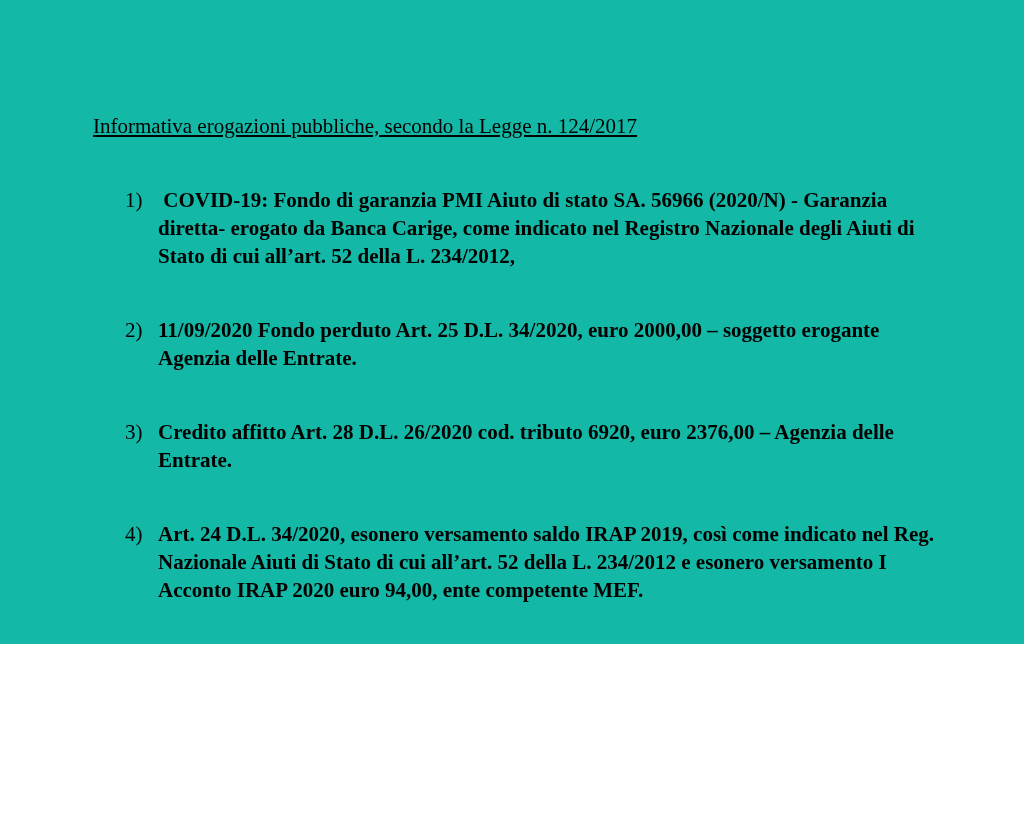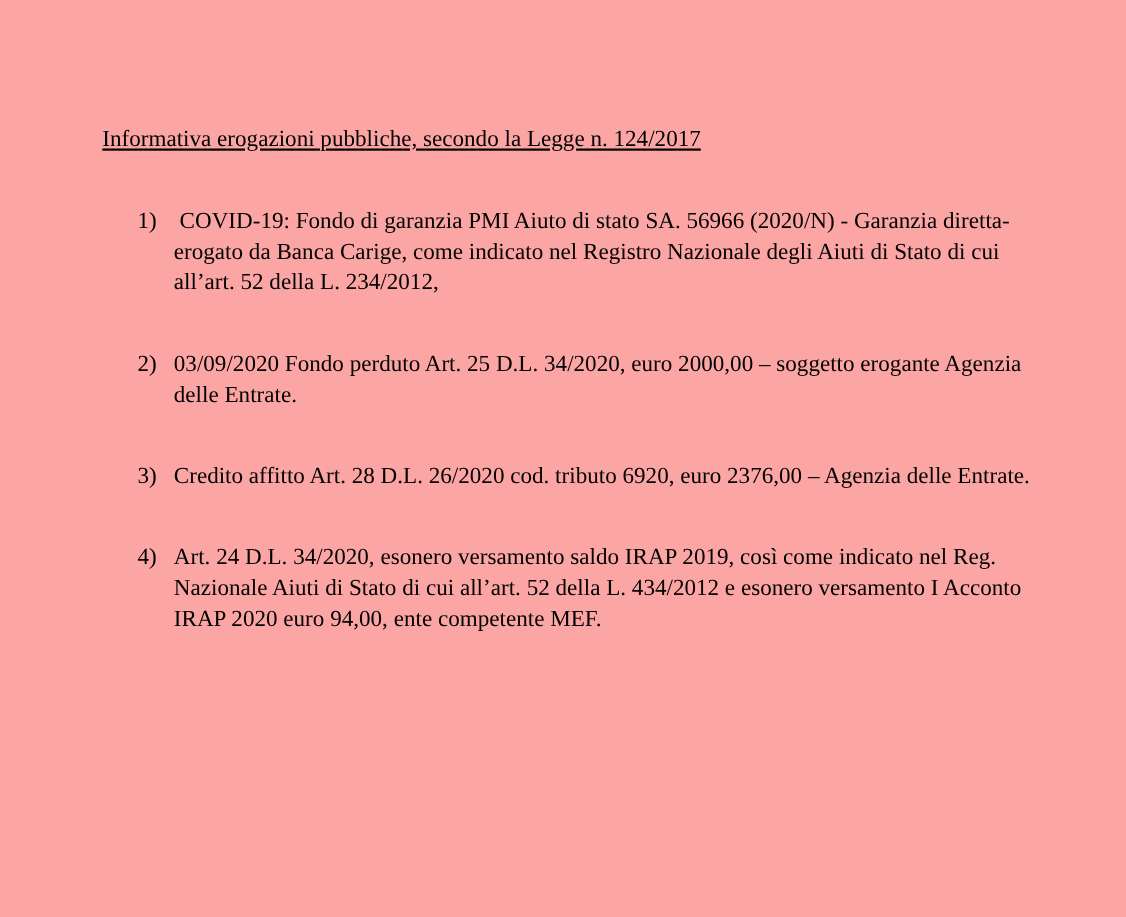--- a/index.html
+++ b/index.html
@@ -3,22 +3,22 @@
 <meta charset="utf-8">
 <style>
   html, body {
     margin: 0;
     padding: 0;
     background: #ffffff;
   }
   .page {
     position: relative;
     width: 1024px;
-    height: 834px;
-    background: #fca5a5;
+    height: 644px;
+    background: #14b8a6;
     color: #000000;
     font-family: "Liberation Serif", "DejaVu Serif", serif;
     font-size: 21px;
     line-height: 28px;
     box-sizing: border-box;
     padding: 112px 84px 0 93px;
     overflow: hidden;
   }
   .title {
     font-size: 21px;
@@ -41,47 +41,48 @@
     display: flex;
     margin-bottom: 46px;
   }
   .aid-item .num {
     flex: 0 0 33px;
     width: 33px;
   }
   .aid-item .txt {
     flex: 1 1 auto;
     white-space: pre-wrap;
+    font-weight: bold;
   }
 </style>
 </head>
 <body>
 
 <div class="page">
 
   <h1 class="title">Informativa erogazioni pubbliche, secondo la Legge n. 124/2017</h1>
 
 
   <ol class="aid-list">
 
     <li class="aid-item">
       <span class="num">1)</span>
       <span class="txt"> COVID-19: Fondo di garanzia PMI Aiuto di stato SA. 56966 (2020/N) - Garanzia diretta- erogato da Banca Carige, come indicato nel Registro Nazionale degli Aiuti di Stato di cui all’art. 52 della L. 234/2012,</span>
     </li>
 
     <li class="aid-item">
       <span class="num">2)</span>
-      <span class="txt">03/09/2020 Fondo perduto Art. 25 D.L. 34/2020, euro 2000,00 – soggetto erogante Agenzia delle Entrate.</span>
+      <span class="txt">11/09/2020 Fondo perduto Art. 25 D.L. 34/2020, euro 2000,00 – soggetto erogante Agenzia delle Entrate.</span>
     </li>
 
     <li class="aid-item">
       <span class="num">3)</span>
       <span class="txt">Credito affitto Art. 28 D.L. 26/2020 cod. tributo 6920, euro 2376,00 – Agenzia delle Entrate.</span>
     </li>
 
     <li class="aid-item">
       <span class="num">4)</span>
-      <span class="txt">Art. 24 D.L. 34/2020, esonero versamento saldo IRAP 2019, così come indicato nel Reg. Nazionale Aiuti di Stato di cui all’art. 52 della L. 434/2012 e esonero versamento I Acconto IRAP 2020 euro 94,00, ente competente MEF.</span>
+      <span class="txt">Art. 24 D.L. 34/2020, esonero versamento saldo IRAP 2019, così come indicato nel Reg. Nazionale Aiuti di Stato di cui all’art. 52 della L. 234/2012 e esonero versamento I Acconto IRAP 2020 euro 94,00, ente competente MEF.</span>
     </li>
 
   </ol>
 
 </div>
 
 </body></html>

